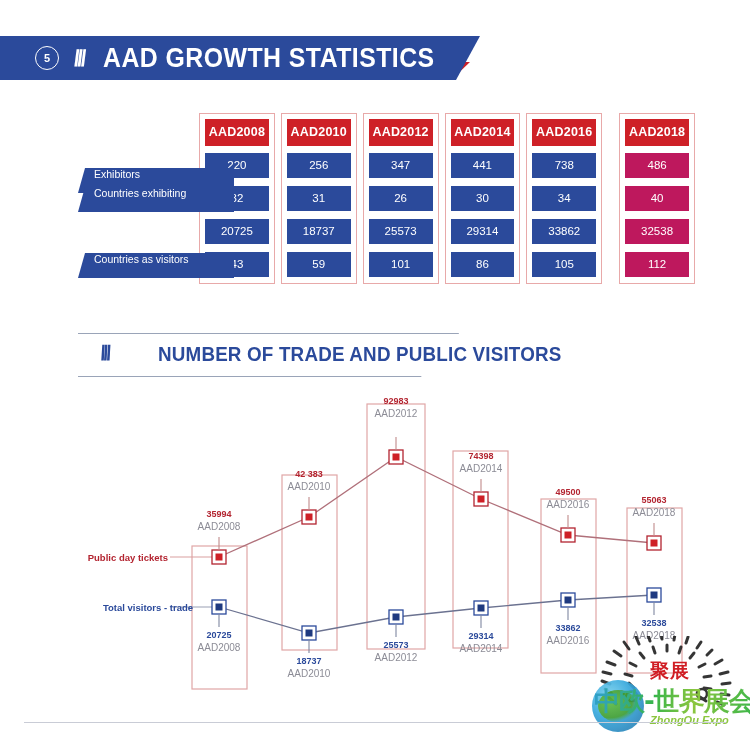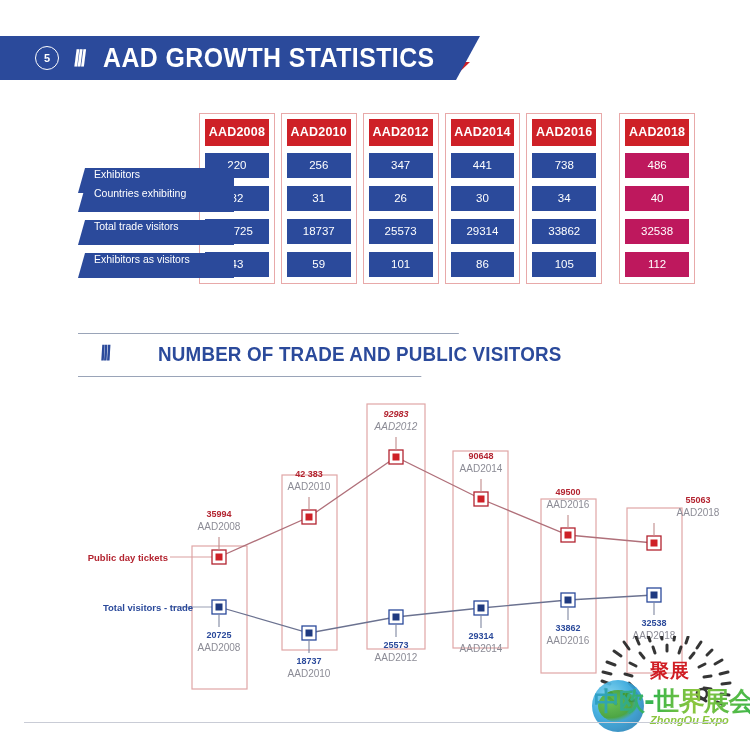--- a/index.html
+++ b/index.html
@@ -219,25 +219,22 @@
     </tr>
   </tbody>
     </table>
 
   <div style="position:absolute;left:0;top:55px;">
     <div class="rowlabel">Exhibitors</div>
   </div>
   <div style="position:absolute;left:0;top:74px;">
     <div class="rowlabel">Countries exhibiting</div>
   </div>
-  <div style="position:absolute;left:0;top:107px;">
-    <div class="rowlabel">Total trade visitors</div>
-  </div>
   <div style="position:absolute;left:0;top:140px;">
-    <div class="rowlabel">Exhibitors as visitors</div>
+    <div class="rowlabel">Countries as visitors</div>
   </div>
 </div>
 
 <div class="banner2">
   <div class="banner2-box"></div>
   <div class="slashes2">\\\</div>
   <div class="banner2-title">NUMBER OF TRADE AND PUBLIC VISITORS</div>
 </div>
 
 <div class="chart">
@@ -326,33 +323,33 @@
   <div class="legend-lbl blue" style="left:168px;top:207px;">Total visitors - trade</div>
 
   <div class="pt-label" style="left:219px;top:113px;">
     <div class="pt-val red">35994</div>
     <div class="pt-year">AAD2008</div>
   </div>
   <div class="pt-label" style="left:309px;top:73px;">
     <div class="pt-val red">42 383</div>
     <div class="pt-year">AAD2010</div>
   </div>
-  <div class="pt-label" style="left:396px;top:13px;font-style:italic;">
+  <div class="pt-label" style="left:396px;top:0;">
     <div class="pt-val red">92983</div>
     <div class="pt-year">AAD2012</div>
   </div>
   <div class="pt-label" style="left:481px;top:55px;">
-    <div class="pt-val red">90648</div>
+    <div class="pt-val red">74398</div>
     <div class="pt-year">AAD2014</div>
   </div>
   <div class="pt-label" style="left:568px;top:91px;">
     <div class="pt-val red">49500</div>
     <div class="pt-year">AAD2016</div>
   </div>
-  <div class="pt-label" style="left:654px;top:99px;margin-left:44px;">
+  <div class="pt-label" style="left:654px;top:99px;">
     <div class="pt-val red">55063</div>
     <div class="pt-year">AAD2018</div>
   </div>
 
   <div class="pt-label" style="left:219px;top:234px;">
     <div class="pt-val blue">20725</div>
     <div class="pt-year">AAD2008</div>
   </div>
   <div class="pt-label" style="left:309px;top:260px;">
     <div class="pt-val blue">18737</div>

